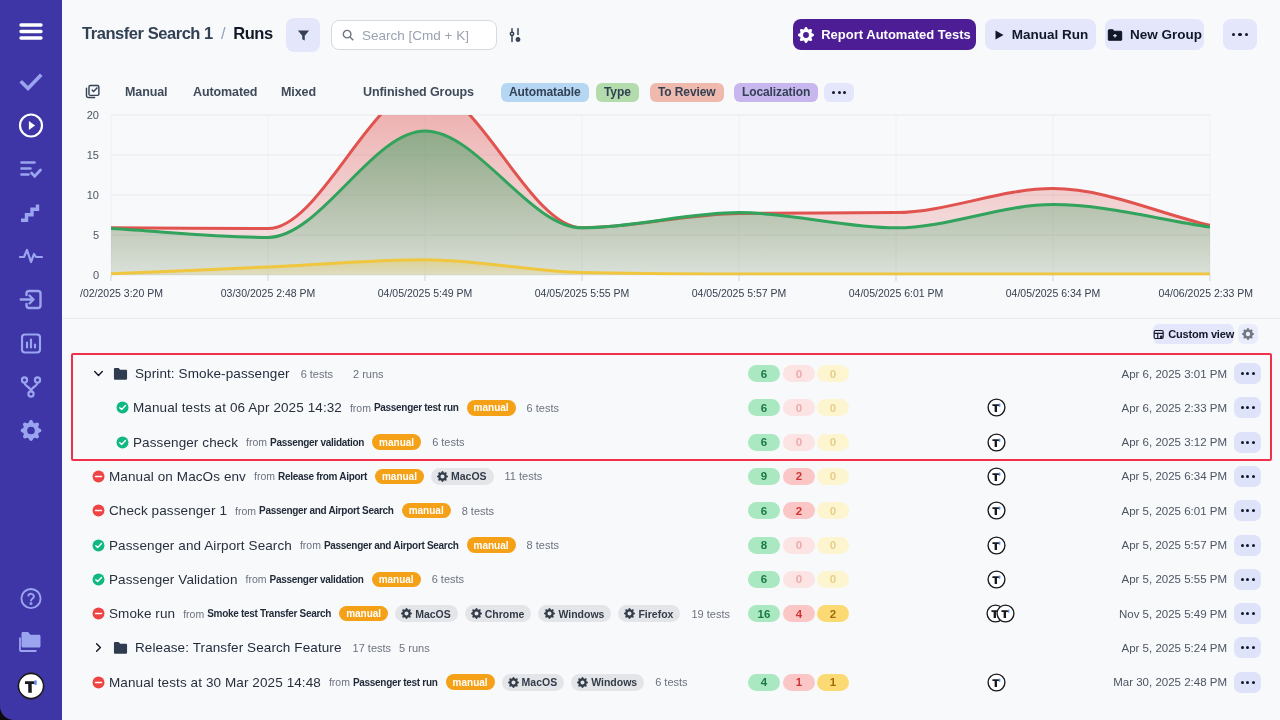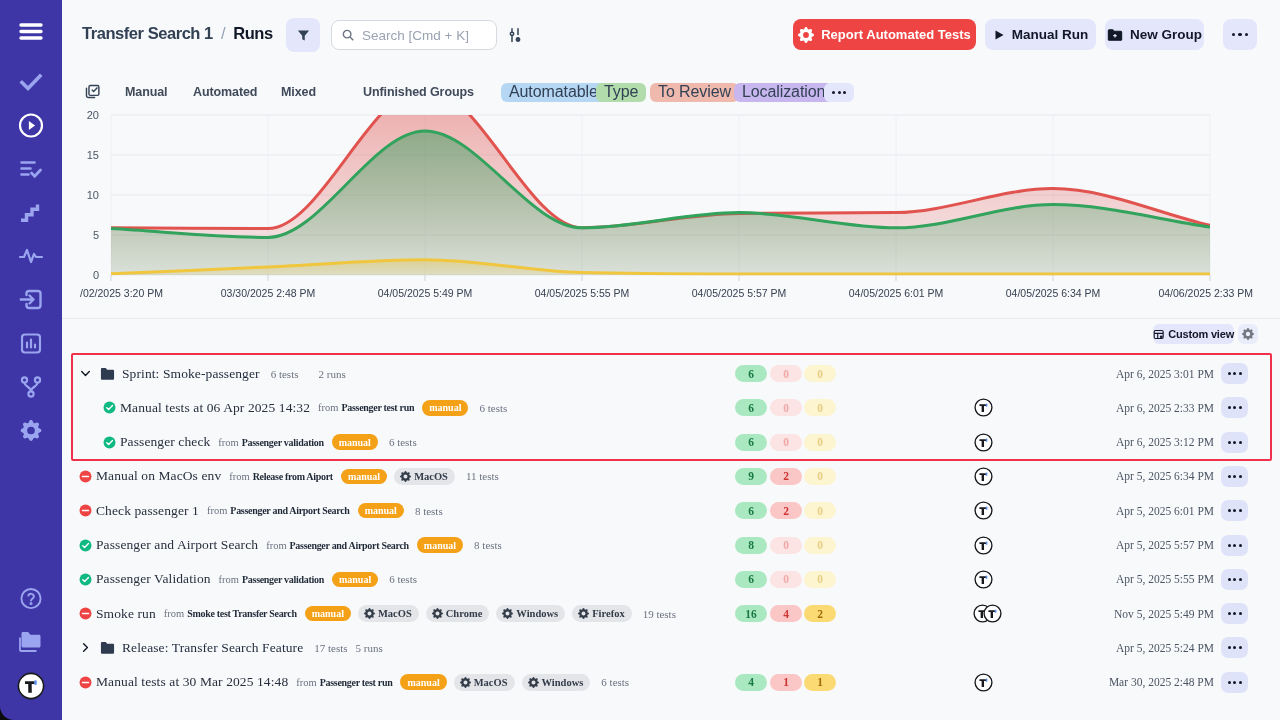--- a/index.html
+++ b/index.html
@@ -9,26 +9,26 @@
   
   #sidebar { position:absolute; left:0; top:0; width:62px; height:720px; background:#3e36a6; border-bottom-left-radius:14px; }
   #sidebar svg { position:absolute; left:50%; transform:translateX(-50%); }
   
   .crumb { position:absolute; left:82px; top:24px; font-size:16.5px; font-weight:bold; color:#334155; white-space:nowrap; letter-spacing:-0.45px; }
   .crumb .sep { color:#94a3b8; font-weight:400; padding:0 4px; }
   .crumb .leaf { color:#111827; }
   .lavbtn { position:absolute; background:#e4e7fc; border-radius:8px; display:flex; align-items:center; justify-content:center; gap:7px; color:#111827; font-size:13.5px; font-weight:bold; white-space:nowrap; }
   .searchbox { position:absolute; left:331px; top:20px; width:166px; height:30px; background:#fff; border:1px solid #d6dae1; border-radius:8px; display:flex; align-items:center; padding:0 9px; gap:7px; }
   .searchbox span { color:#9aa3b2; font-size:13.5px; }
-  .primarybtn { position:absolute; left:793px; top:19px; width:183px; height:31px; background:#ef4444; border-radius:8px; color:#fff; font-size:13px; font-weight:bold; display:flex; align-items:center; justify-content:center; gap:7px; white-space:nowrap; }
+  .primarybtn { position:absolute; left:793px; top:19px; width:183px; height:31px; background:#4c1d95; border-radius:8px; color:#fff; font-size:13px; font-weight:bold; display:flex; align-items:center; justify-content:center; gap:7px; white-space:nowrap; }
   
   .tab { position:absolute; top:85px; font-size:12.5px; font-weight:bold; color:#3f4a5a; letter-spacing:-0.1px; }
-  .chip { position:absolute; top:82.5px; height:19px; border-radius:6px; font-size:16px; font-weight:normal; color:#334155; display:flex; align-items:center; padding:0 8px; letter-spacing:-0.1px; }
+  .chip { position:absolute; top:82.5px; height:19px; border-radius:6px; font-size:12px; font-weight:bold; color:#334155; display:flex; align-items:center; padding:0 8px; letter-spacing:-0.1px; }
   
-  .row { position:absolute; left:49px; width:1218px; height:34.3px;font-family:Liberation Serif, serif; }
+  .row { position:absolute; left:62px; width:1218px; height:34.3px; }
   .rowleft { position:absolute; left:0; top:0; height:100%; display:flex; align-items:center; }
   .title { font-size:13.5px; color:#28303e; white-space:nowrap; letter-spacing:0.1px; }
   .gtitle { font-size:13.5px; color:#1e293b; white-space:nowrap; letter-spacing:0.1px; }
   .from { font-size:10.5px; color:#6b7280; white-space:nowrap; }
   .fromb { font-size:10px; font-weight:bold; color:#1f2937; white-space:nowrap; letter-spacing:-0.3px; }
   .meta { font-size:11px; color:#6b7280; white-space:nowrap; }
   .manual { background:#f5a117; color:#fff; font-size:10px; font-weight:bold; border-radius:9px; height:15.5px; display:flex; align-items:center; padding:0 7px; }
   .env { background:#e4e5e9; color:#333c49; font-size:10.5px; font-weight:bold; border-radius:9px; height:17px; display:flex; align-items:center; padding:0 7px 0 6px; gap:3px; }
   .badge { position:absolute; width:32px; height:17px; border-radius:9px; font-size:11.5px; font-weight:bold; display:flex; align-items:center; justify-content:center; top:50%; margin-top:-8.5px; }
   .b-g { left:686px; background:#a9e8c0; color:#1b7a44; }

